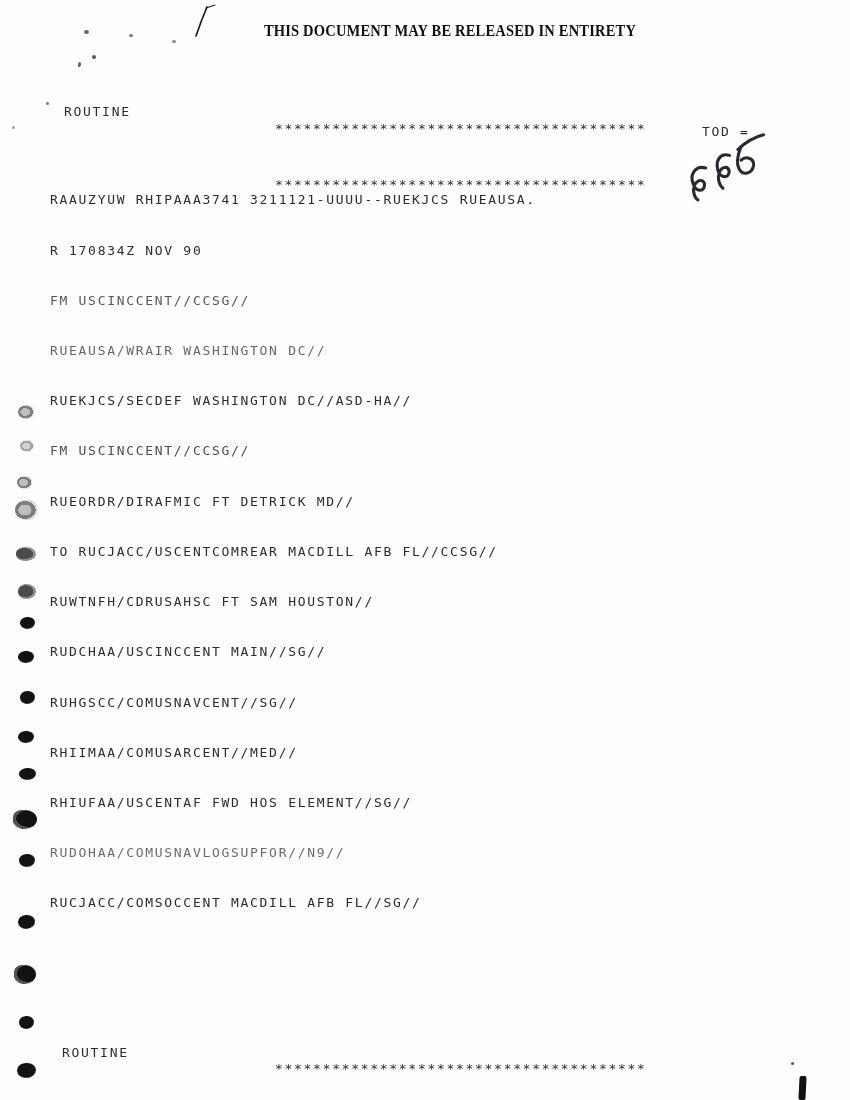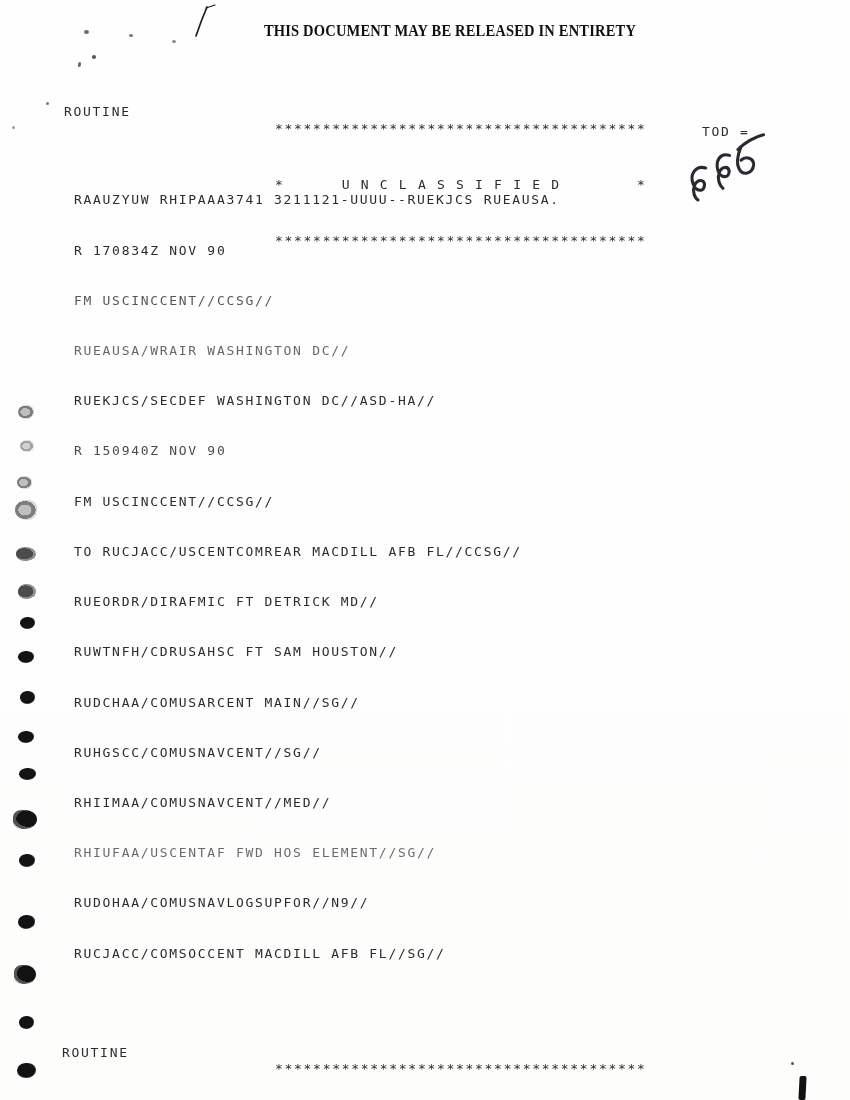--- a/index.html
+++ b/index.html
@@ -31,21 +31,21 @@
   .banner-top{top:83px;line-height:18.6px;}
   .banner-bottom{top:1033px;line-height:14.6px;}
   .banner div{white-space:pre;}
 
   .tod{position:absolute;left:694px;top:124px;margin-left:8px;}
 
   
   .msg{
     position:absolute;left:50px;top:159px;line-height:16.74px;
   }
-  .msg div{white-space:pre;margin-left:24px;}
+  .msg div{white-space:pre;}
   .msg div:nth-child(3){opacity:.8;}
   .msg div:nth-child(4){opacity:.72;}
   .msg div:nth-child(6){opacity:.85;}
   .msg div:nth-child(14){opacity:.7;}
   .msg div:nth-child(18){opacity:.78;}
   .msg div:nth-child(21){opacity:.8;}
   .msg div:nth-child(24){opacity:.85;}
 
   
   .punch{position:absolute;}
@@ -79,48 +79,46 @@
   <div class="speck" style="left:172px;top:40px;width:4px;height:3px;background:#888;"></div>
   <div class="speck" style="left:92px;top:55px;width:4px;height:4px;background:#555;"></div>
   <div class="speck" style="left:78px;top:62px;width:3px;height:5px;background:#666;border-radius:60% 40% 70% 30%;"></div>
   <div class="speck" style="left:46px;top:102px;width:3px;height:3px;background:#777;"></div>
   <div class="speck" style="left:12px;top:126px;width:3px;height:3px;background:#999;"></div>
   <div class="speck" style="left:791px;top:1062px;width:3px;height:3px;background:#555;"></div>
 
   <div class="tw routine-top">ROUTINE</div>
   <div class="tw banner banner-top">
     <div>***************************************</div>
-    <div>*      U N C L A S S I F I E D        *</div>
     <div>***************************************</div>
   </div>
   <div class="tw tod">TOD =</div>
 
   <svg class="handwritten" width="140" height="95" viewBox="0 0 140 95" aria-label="225">
     <g stroke="#17171f" stroke-width="3.1" fill="none" stroke-linecap="round" opacity=".92">
       <path d="M52 34 C42 30 35 39 38 49 C40 57 48 58 49 51 C50 45 43 44 39 50 C36 56 38 63 41 65"></path>
       <path d="M77 24 C68 20 62 28 64 38 C66 46 74 47 75 40 C75 34 68 34 65 40 C62 46 64 53 67 56"></path>
       <path d="M86 19 C93 13 104 8 113 7"></path>
       <path d="M89 17 C85 25 83 33 85 38 C88 46 98 45 100 36 C101 29 93 26 88 30"></path>
     </g>
   </svg>
 
   <div class="tw msg">
     <div>RAAUZYUW RHIPAAA3741 3211121-UUUU--RUEKJCS RUEAUSA.</div>
     <div>R 170834Z NOV 90</div>
     <div>FM USCINCCENT//CCSG//</div>
     <div>RUEAUSA/WRAIR WASHINGTON DC//</div>
     <div>RUEKJCS/SECDEF WASHINGTON DC//ASD-HA//</div>
-    <div>R 150940Z NOV 90</div>
     <div>FM USCINCCENT//CCSG//</div>
+    <div>RUEORDR/DIRAFMIC FT DETRICK MD//</div>
     <div>TO RUCJACC/USCENTCOMREAR MACDILL AFB FL//CCSG//</div>
-    <div>RUEORDR/DIRAFMIC FT DETRICK MD//</div>
     <div>RUWTNFH/CDRUSAHSC FT SAM HOUSTON//</div>
-    <div>RUDCHAA/COMUSARCENT MAIN//SG//</div>
+    <div>RUDCHAA/USCINCCENT MAIN//SG//</div>
     <div>RUHGSCC/COMUSNAVCENT//SG//</div>
-    <div>RHIIMAA/COMUSNAVCENT//MED//</div>
+    <div>RHIIMAA/COMUSARCENT//MED//</div>
     <div>RHIUFAA/USCENTAF FWD HOS ELEMENT//SG//</div>
     <div>RUDOHAA/COMUSNAVLOGSUPFOR//N9//</div>
     <div>RUCJACC/COMSOCCENT MACDILL AFB FL//SG//</div>
     
     
     
     
     
     
     

